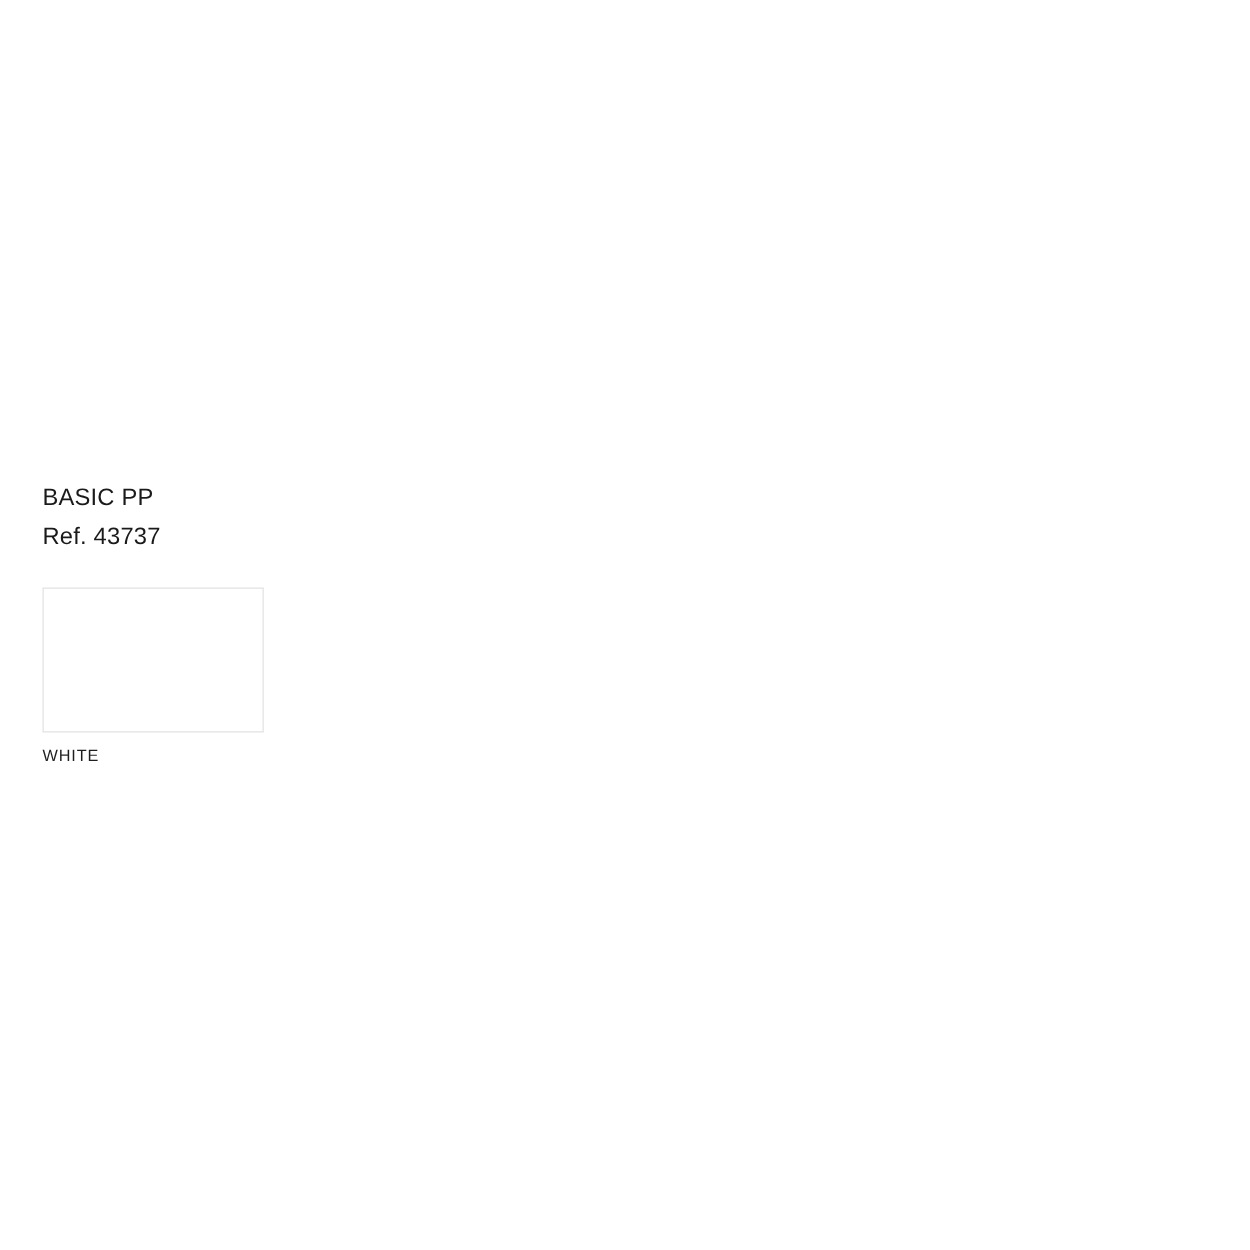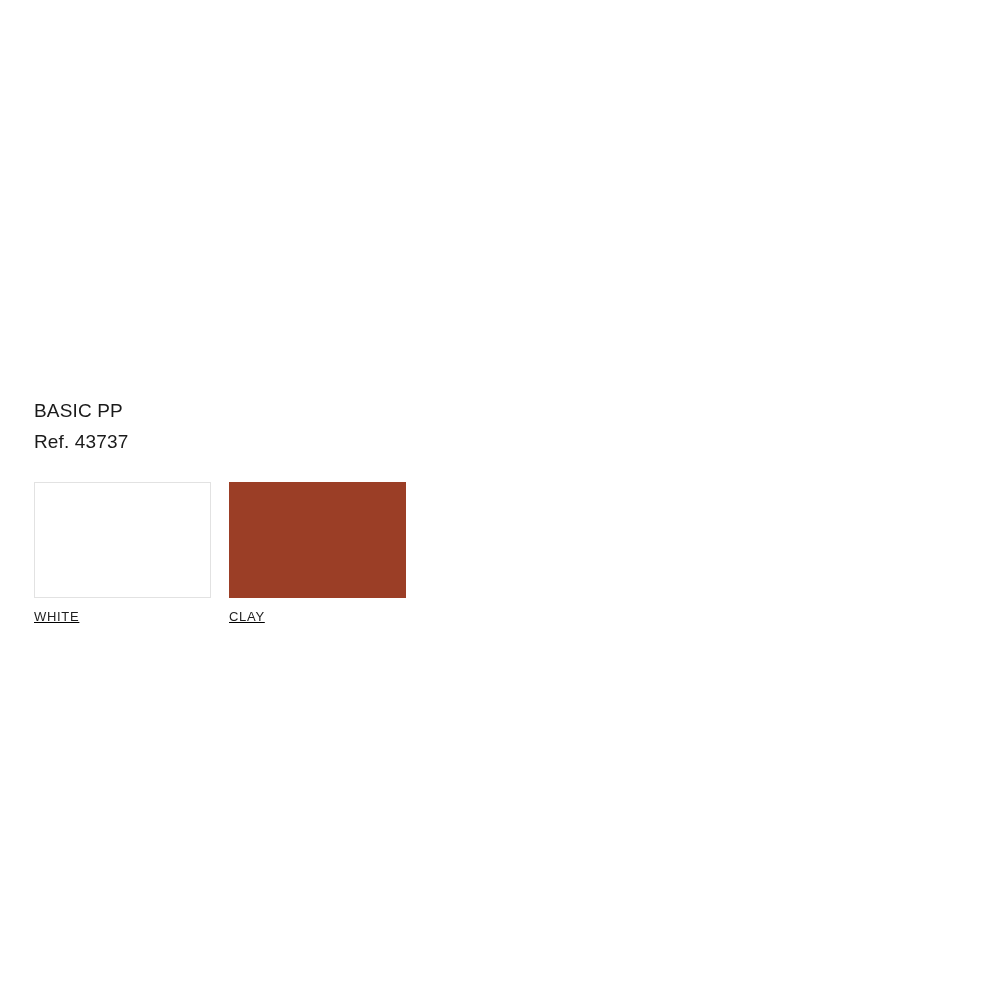--- a/index.html
+++ b/index.html
@@ -18,39 +18,38 @@
   
   .palette-card {
     position: absolute;
     left: 34px;
     top: 384px;
     width: 949px;
   }
 
   
   .heading-block {
-    margin: 12px 0 24px 0;
+    margin: 0 0 24px 0;
   }
   .product-title,
   .product-ref {
     font-size: 19px;
     line-height: 1.62;
     color: #1a1a1a;
     font-weight: 400;
     letter-spacing: 0.15px;
     white-space: nowrap;
   }
 
   
   .swatch-row {
     display: flex;
-    flex-direction: row;
+    flex-direction: column;
     align-items: flex-start;
-    gap: 18px;
-    text-decoration: underline;
+    gap: 1px;
   }
   .swatch-item {
     width: 177px;
     display: flex;
     flex-direction: column;
   }
   .swatch-chip {
     width: 100%;
     height: 116px;
     box-sizing: border-box;
@@ -82,20 +81,16 @@
 
   <div class="swatch-row">
 
     <div class="swatch-item">
       <div class="swatch-chip bordered" style="background: rgb(255, 255, 255);"></div>
       <div class="swatch-label">WHITE</div>
     </div>
 
 
 
-    <div class="swatch-item">
-      <div class="swatch-chip" style="background: rgb(155, 62, 38);"></div>
-      <div class="swatch-label">CLAY</div>
-    </div>
 
 
   </div>
 </div>
 
 </body></html>

